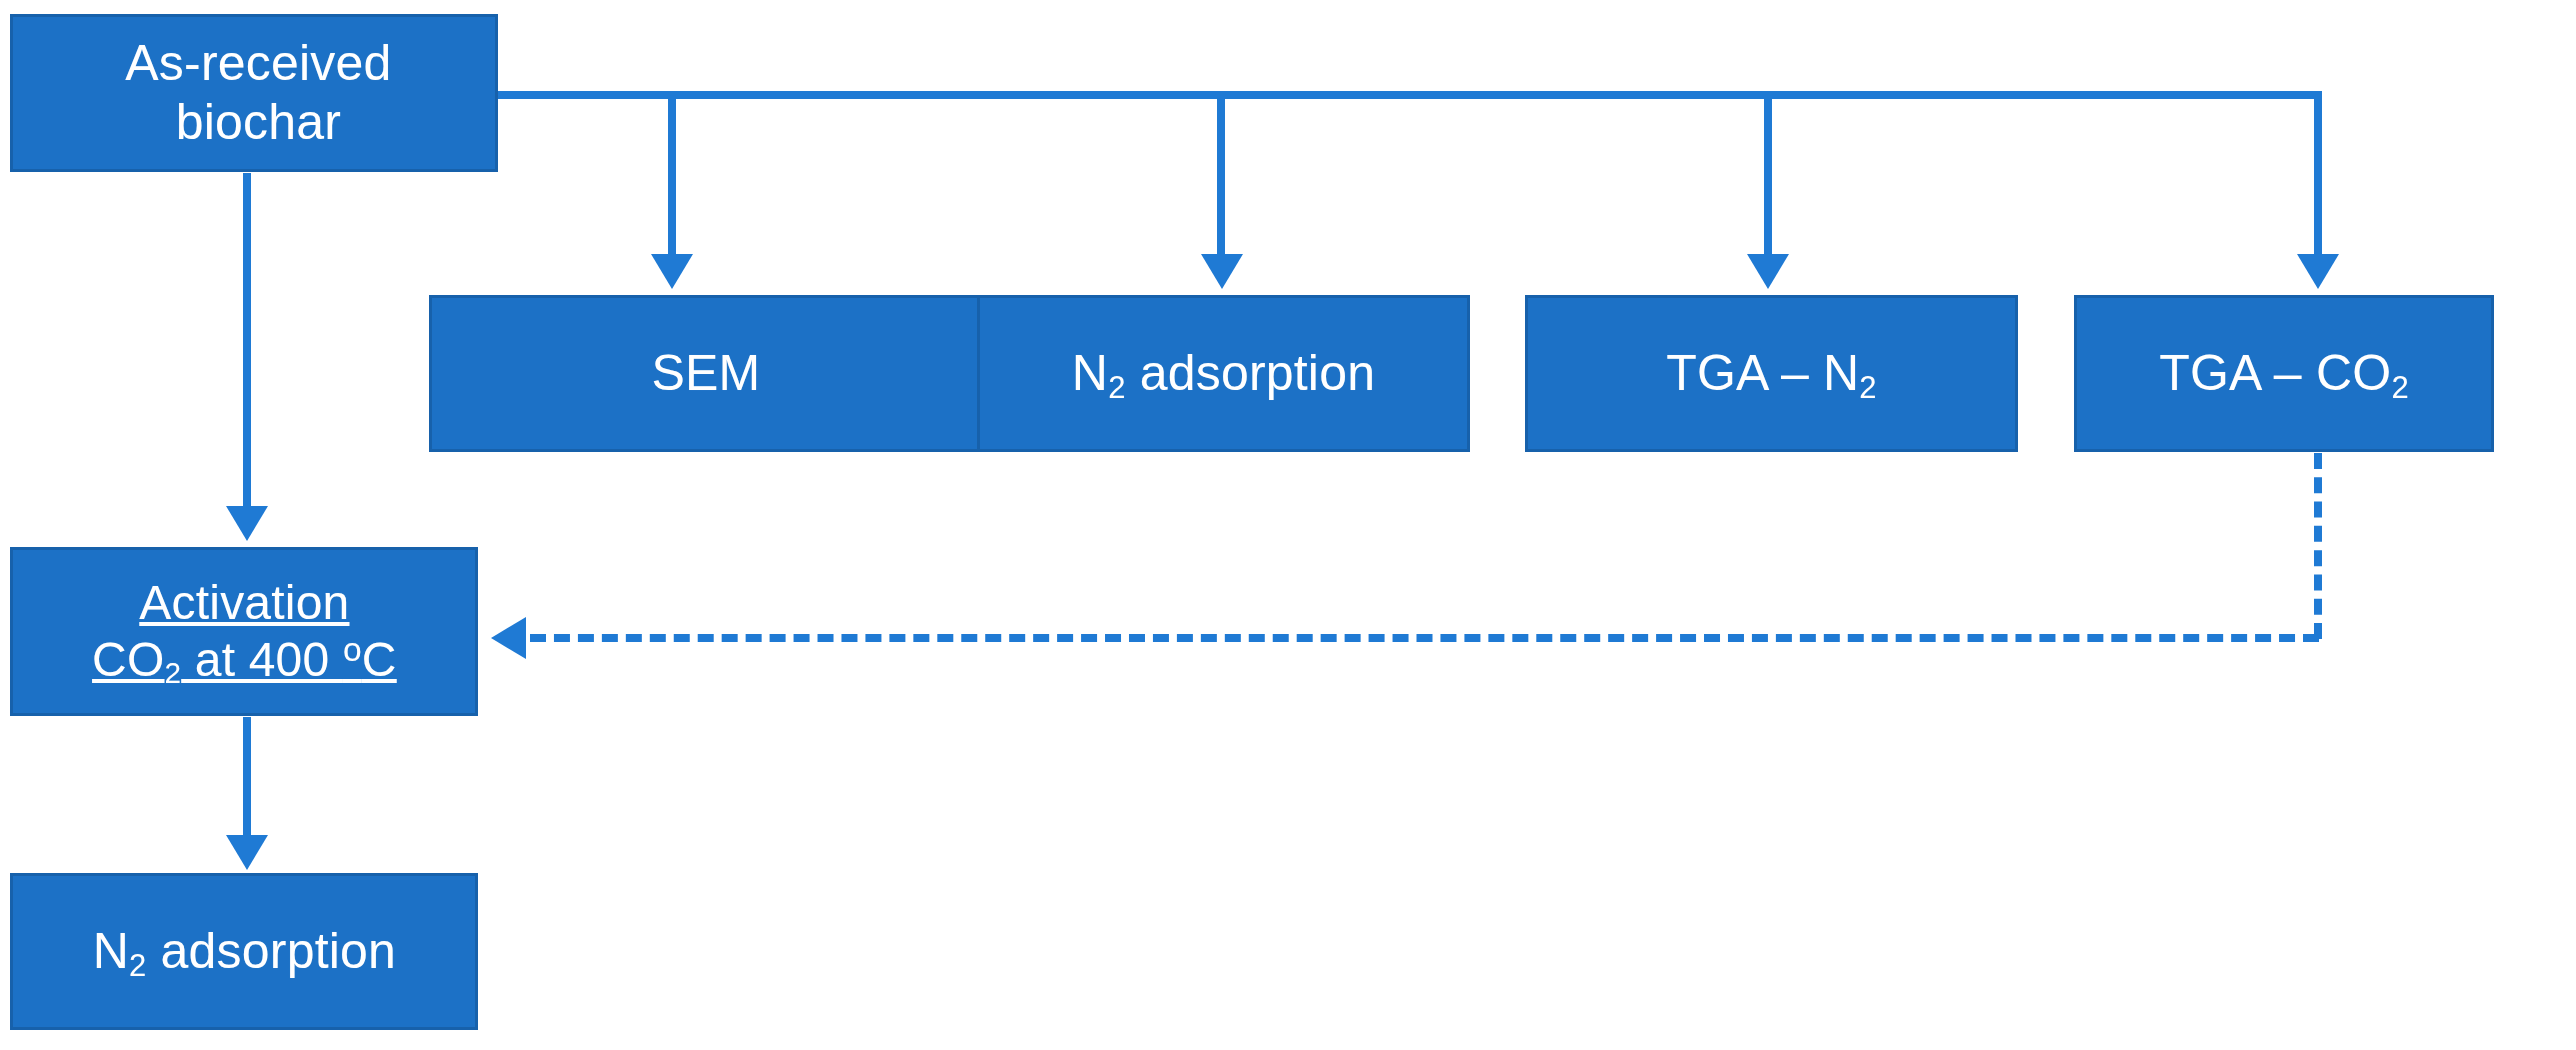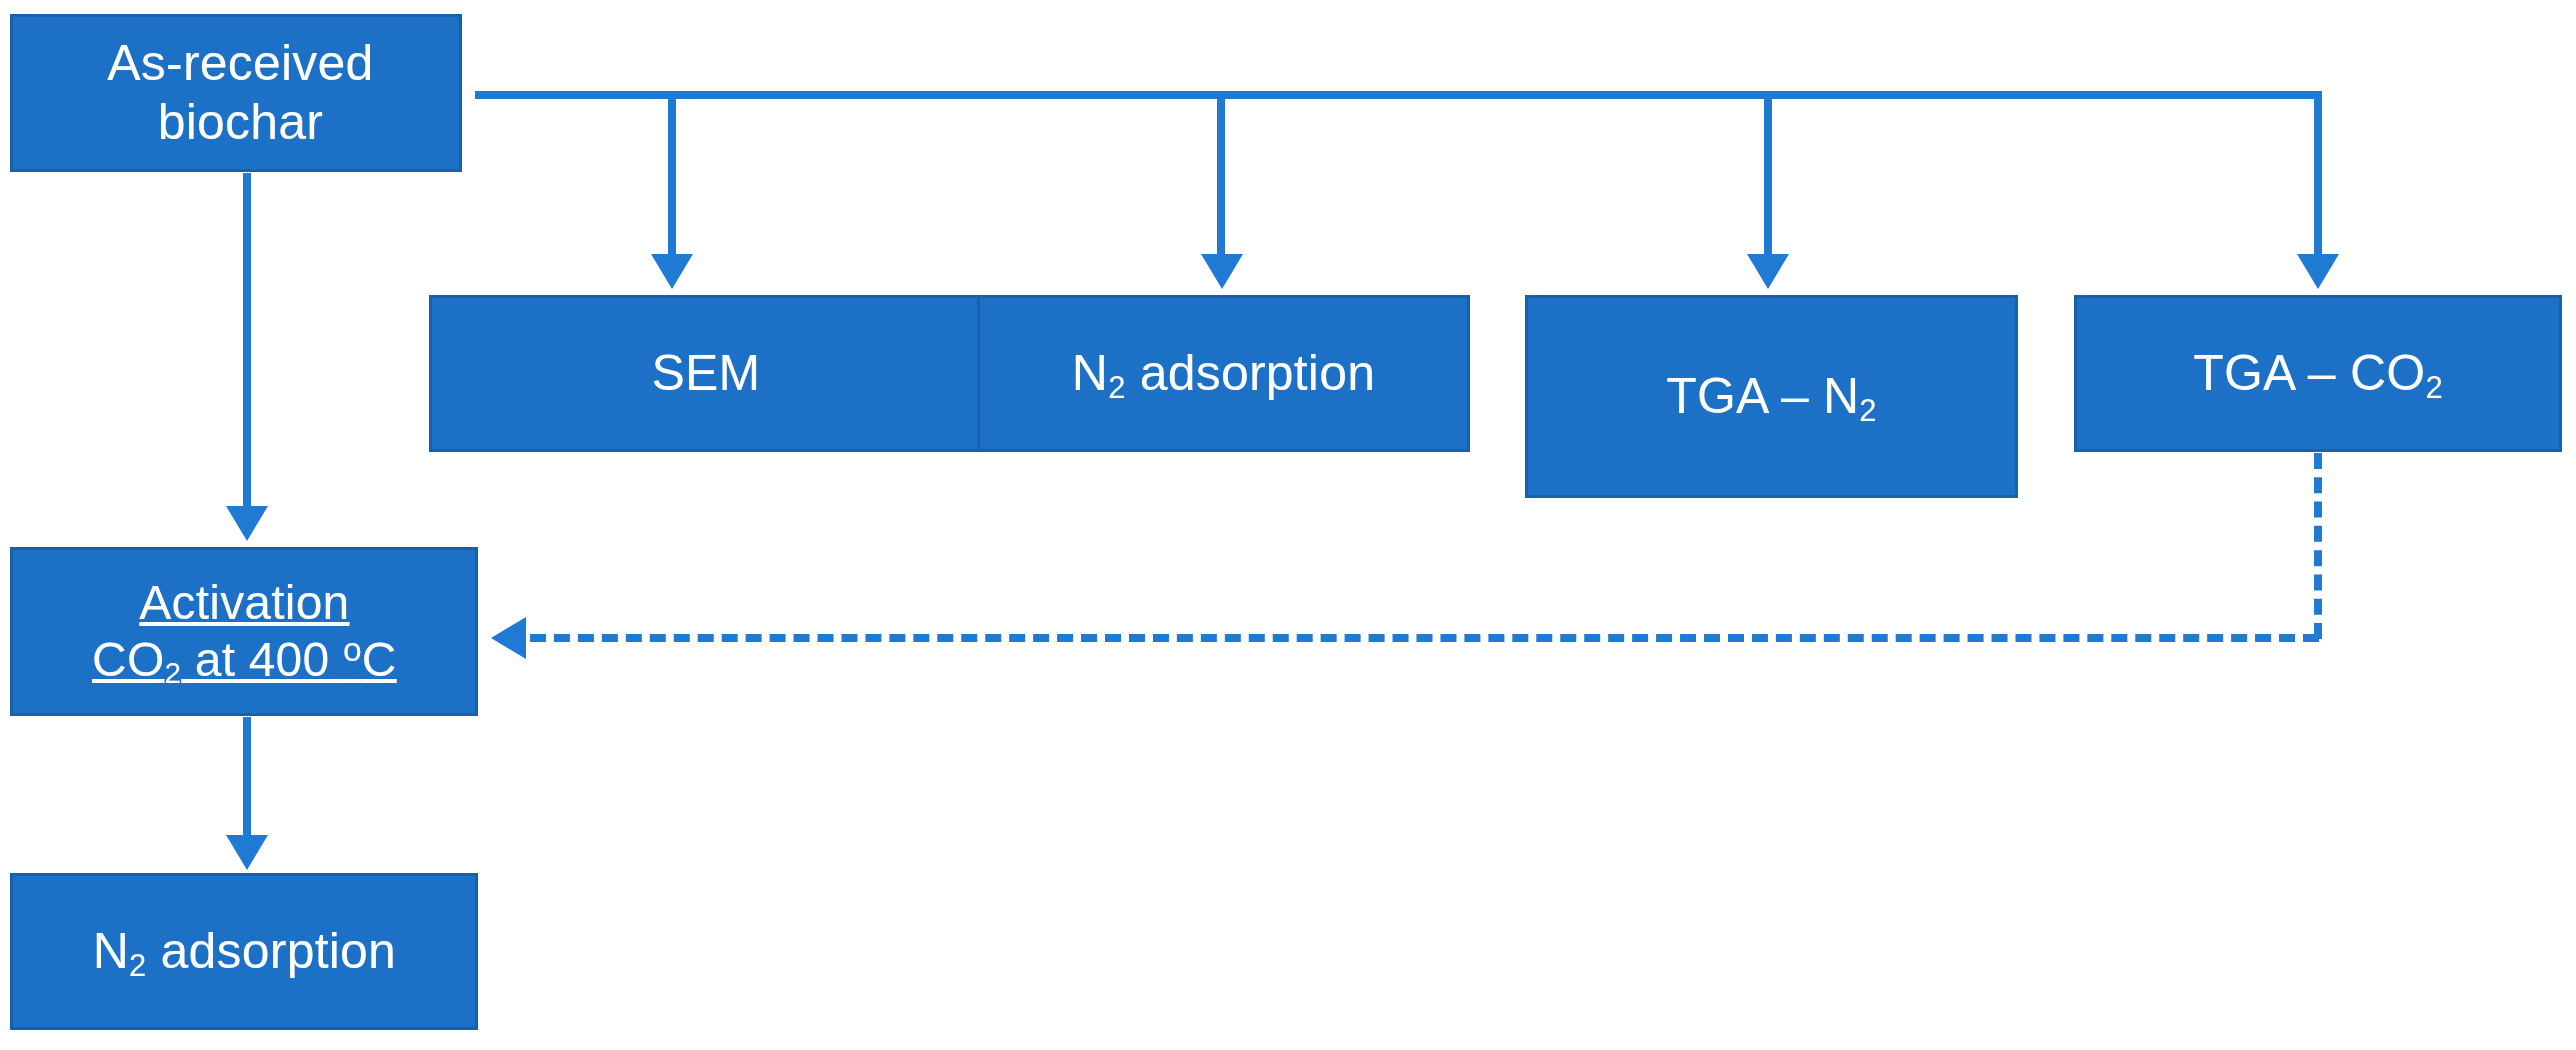--- a/index.html
+++ b/index.html
@@ -47,25 +47,25 @@
   }
   .node sup.deg {
     font-size: 0.70em;
     vertical-align: baseline;
     position: relative;
     top: -0.42em;
     line-height: 0;
   }
 
   
-  #node-source   { left: 10.4px;   top: 14.4px;   width: 452px;  height: 158px; font-size: 50px; padding-left: 8px; }
+  #node-source   { left: 10.4px;   top: 14.4px;   width: 488px;  height: 158px; font-size: 50px; padding-left: 8px; }
   #node-sem      { left: 429px;  top: 295px;  width: 554px;  height: 157px; font-size: 50px; }
   #node-n2ads    { left: 977px; top: 295px;  width: 493px;  height: 157px; font-size: 50px; }
-  #node-tgan2    { left: 1525px; top: 295px;  width: 493px;  height: 203px; font-size: 50px; }
-  #node-tgaco2   { left: 2074px; top: 295px;  width: 488px;  height: 157px; font-size: 50px; }
+  #node-tgan2    { left: 1525px; top: 295px;  width: 493px;  height: 157px; font-size: 50px; }
+  #node-tgaco2   { left: 2074px; top: 295px;  width: 420px;  height: 157px; font-size: 50px; }
   #node-activate { left: 10.4px;   top: 547px;  width: 468px;  height: 169px; font-size: 48px; text-decoration: underline; }
   #node-n2final  { left: 10.4px;   top: 873px; width: 468px;  height: 157px; font-size: 50px; }
 
   
   .seg {
     position: absolute;
     background: #1F7AD4;
   }
   .seg.h { height: 8px; }
   .seg.v { width: 8px; }

